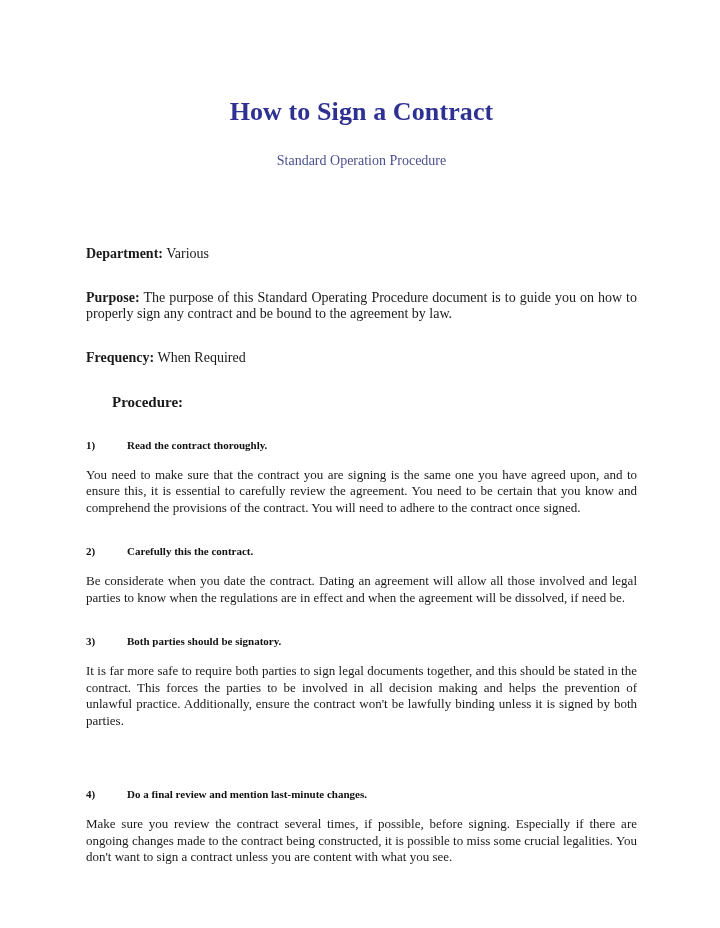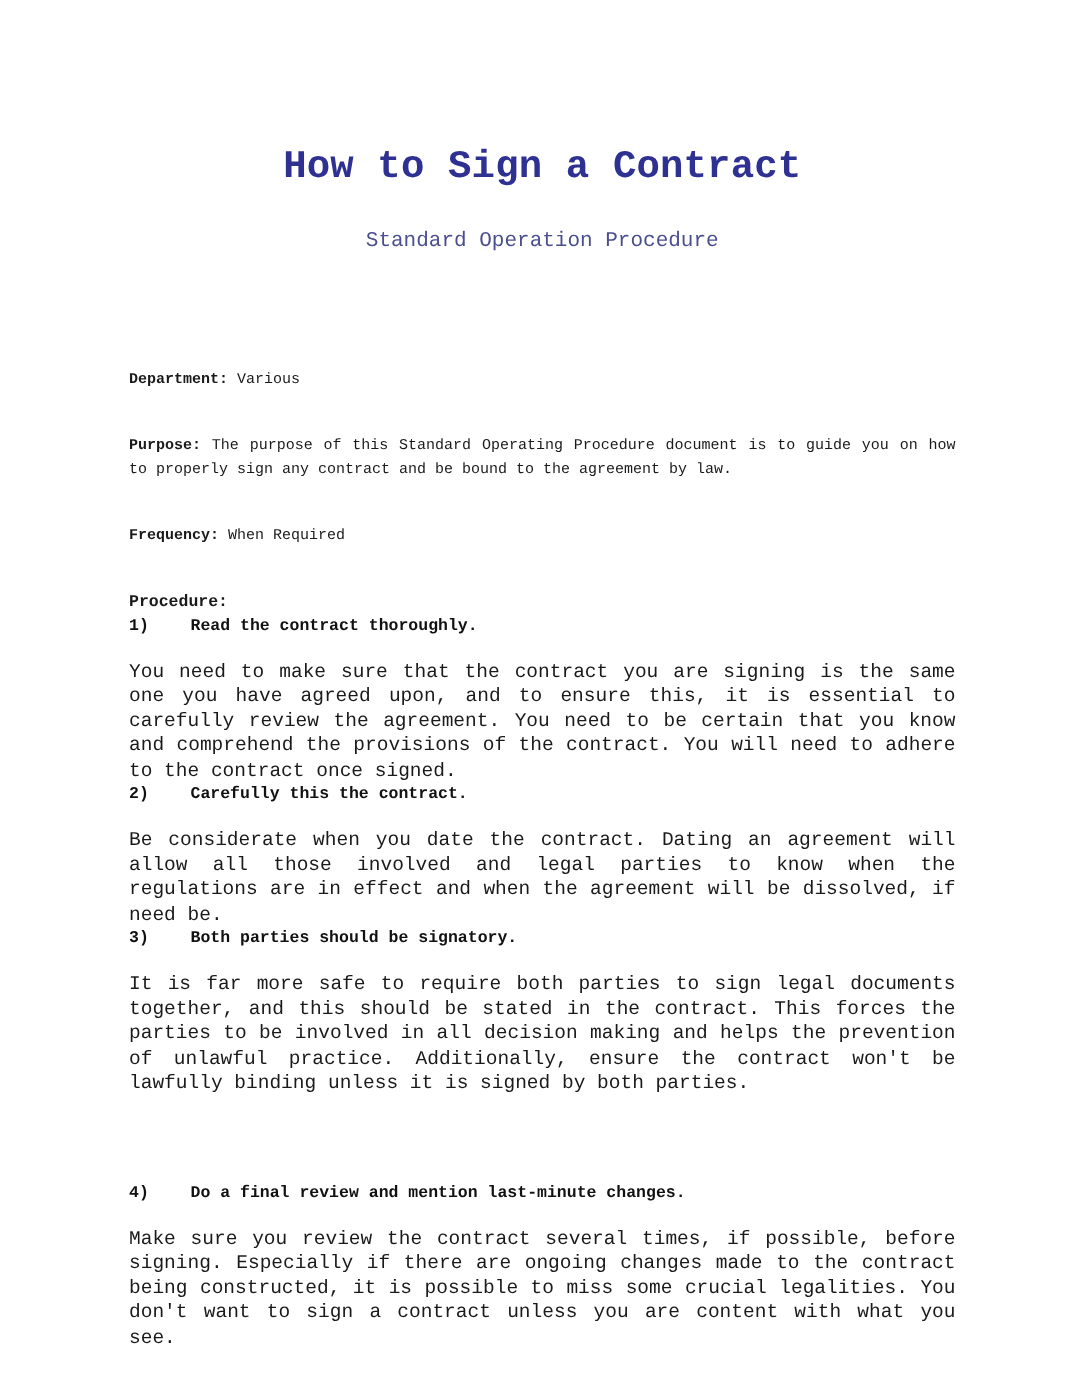--- a/index.html
+++ b/index.html
@@ -6,21 +6,21 @@
     margin: 0;
     padding: 0;
     background: #ffffff;
   }
   .page {
     position: relative;
     width: 720px;
     height: 928px;
     background: #ffffff;
     overflow: hidden;
-    font-family: Liberation Mono, monospace;
+    font-family: Liberation Serif, serif;
     -webkit-font-smoothing: antialiased;
   }
   .content {
     position: absolute;
     left: 86px;
     top: 0;
     width: 551px;
   }
 
   
@@ -42,44 +42,46 @@
     margin: 0;
     padding-top: 26px;
     line-height: 1.2;
   }
 
   
   .meta-block {
     margin-top: 76px;
   }
   .meta-line {
-    font-size: 10px;
+    font-size: 14px;
     color: #1a1a1a;
     line-height: 16px;
     text-align: justify;
   }
   .meta-line .lbl {
     font-weight: bold;
   }
   .meta-spacer-1 { height: 28px; }
   .meta-spacer-2 { height: 28px; }
   .meta-spacer-3 { height: 28px; }
 
   .procedure-head {
-    font-size: 11px;
+    font-size: 15px;
     font-weight: bold;
     color: #1a1a1a;
     line-height: 16px;
+    margin-left: 26px;
   }
 
   
   .steps {
     margin-top: 0;
   }
   .step {
+    margin-top: 27px;
   }
   .step.extra-gap {
     margin-top: 57px;
   }
   .step-head {
     font-size: 11px;
     font-weight: bold;
     color: #111111;
     line-height: 16px;
     white-space: nowrap;

